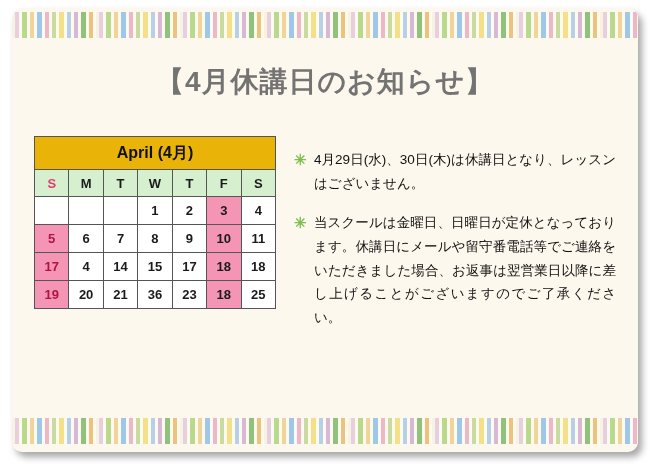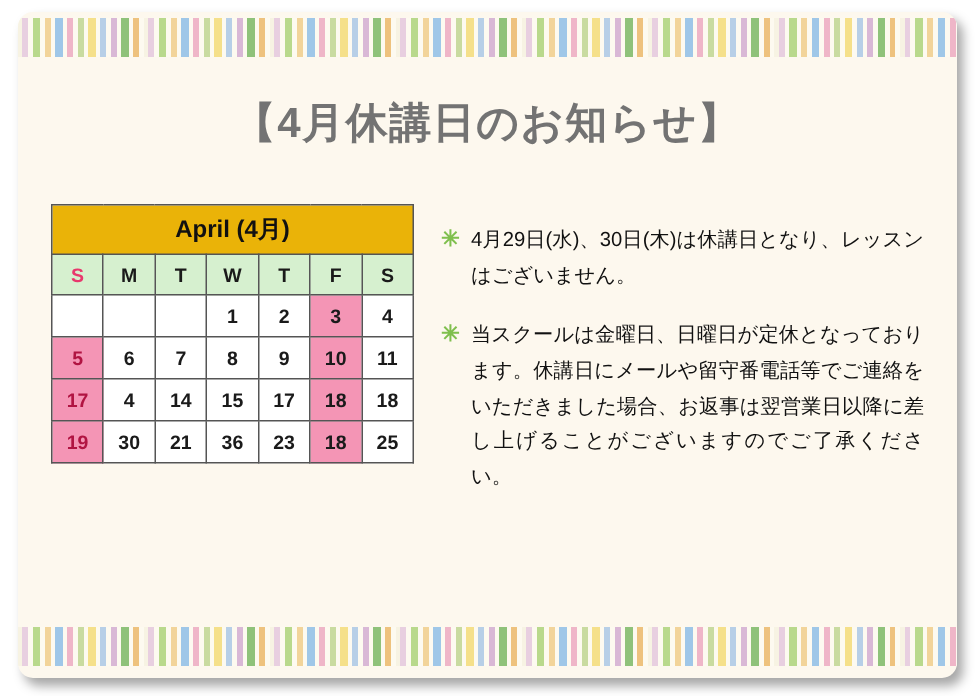--- a/index.html
+++ b/index.html
@@ -195,21 +195,21 @@
             <td class="holiday sun">17</td>
             <td>4</td>
             <td>14</td>
             <td>15</td>
             <td>17</td>
             <td class="holiday">18</td>
             <td class="sat">18</td>
           </tr>
           <tr>
             <td class="holiday sun">19</td>
-            <td>30</td>
+            <td>20</td>
             <td>21</td>
             <td>36</td>
             <td>23</td>
             <td class="holiday">18</td>
             <td class="sat">25</td>
           </tr>
         </tbody>
     </table>
 
     <div class="notes" id="notes-container">

